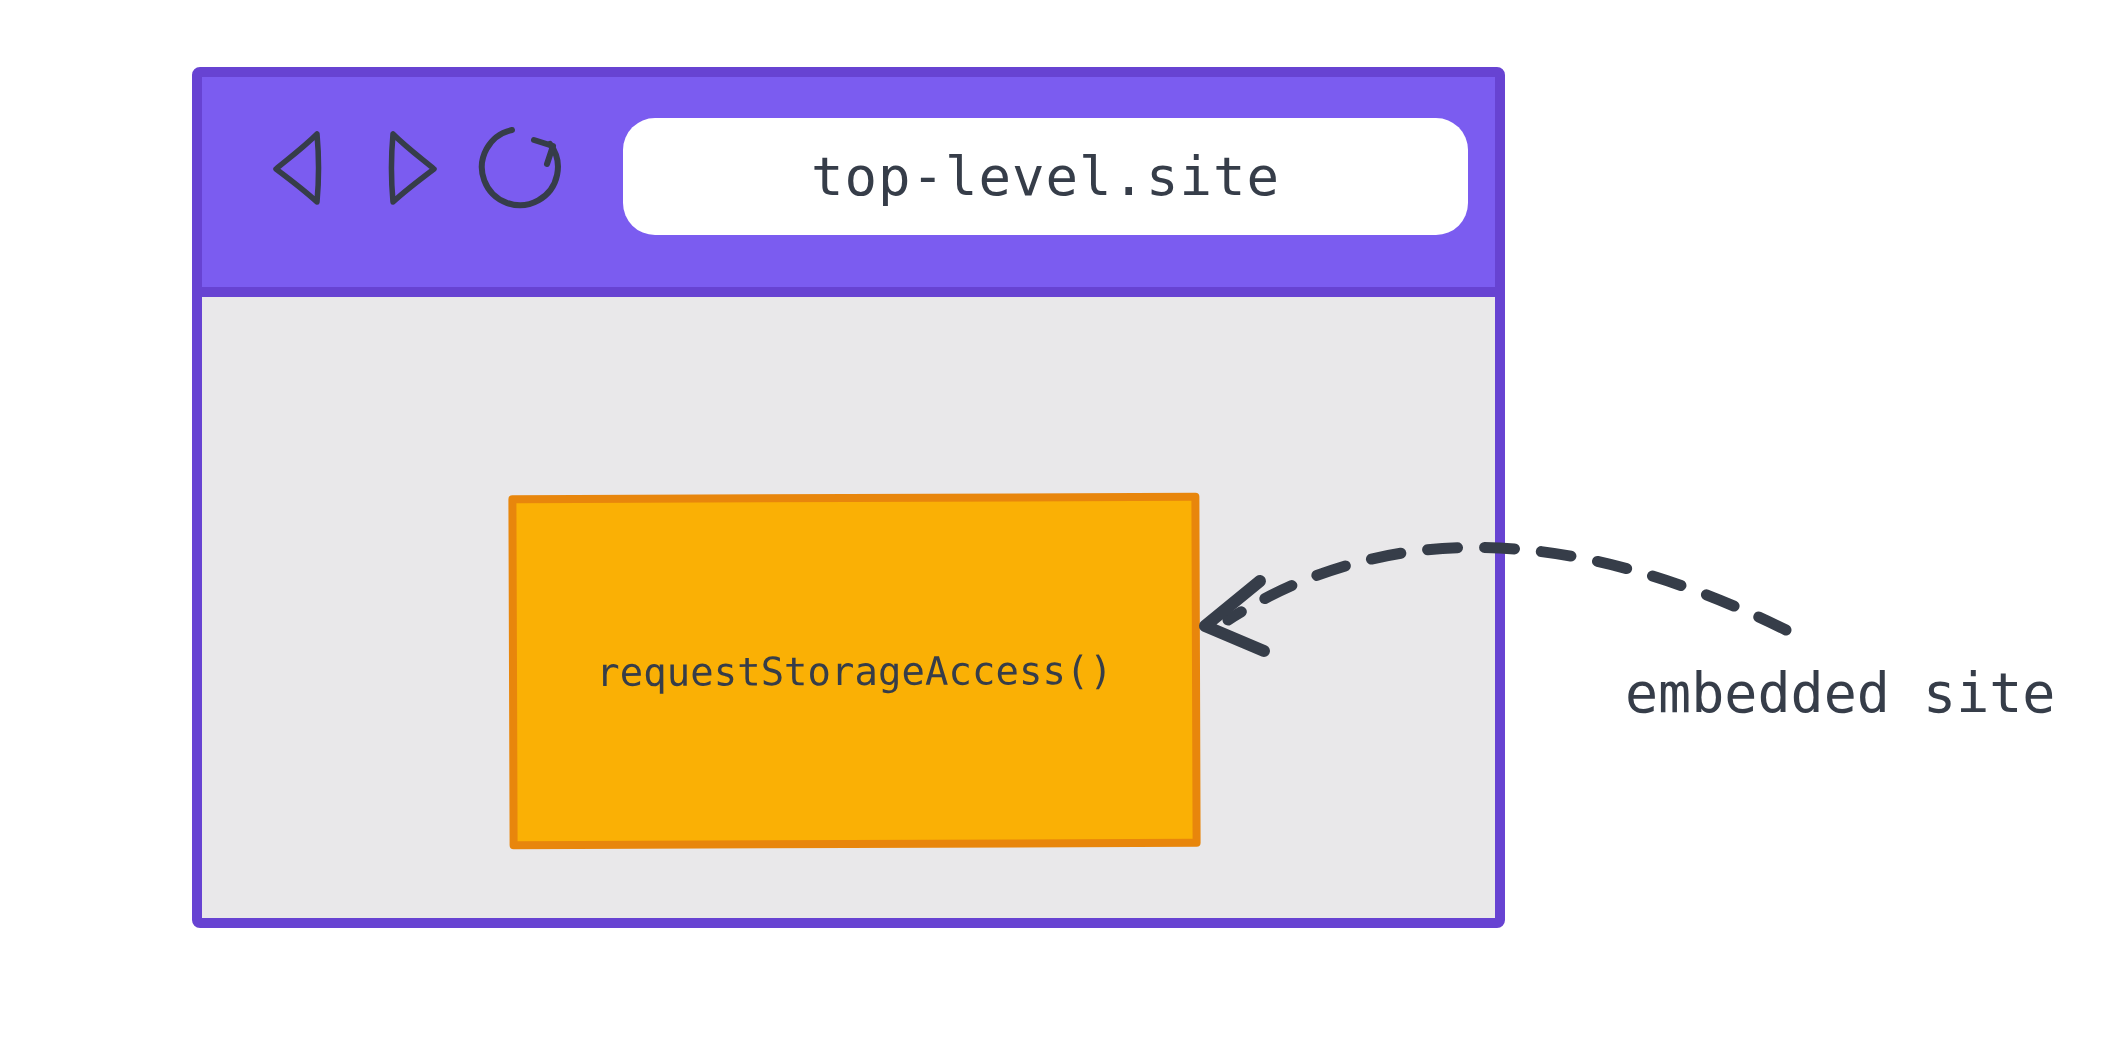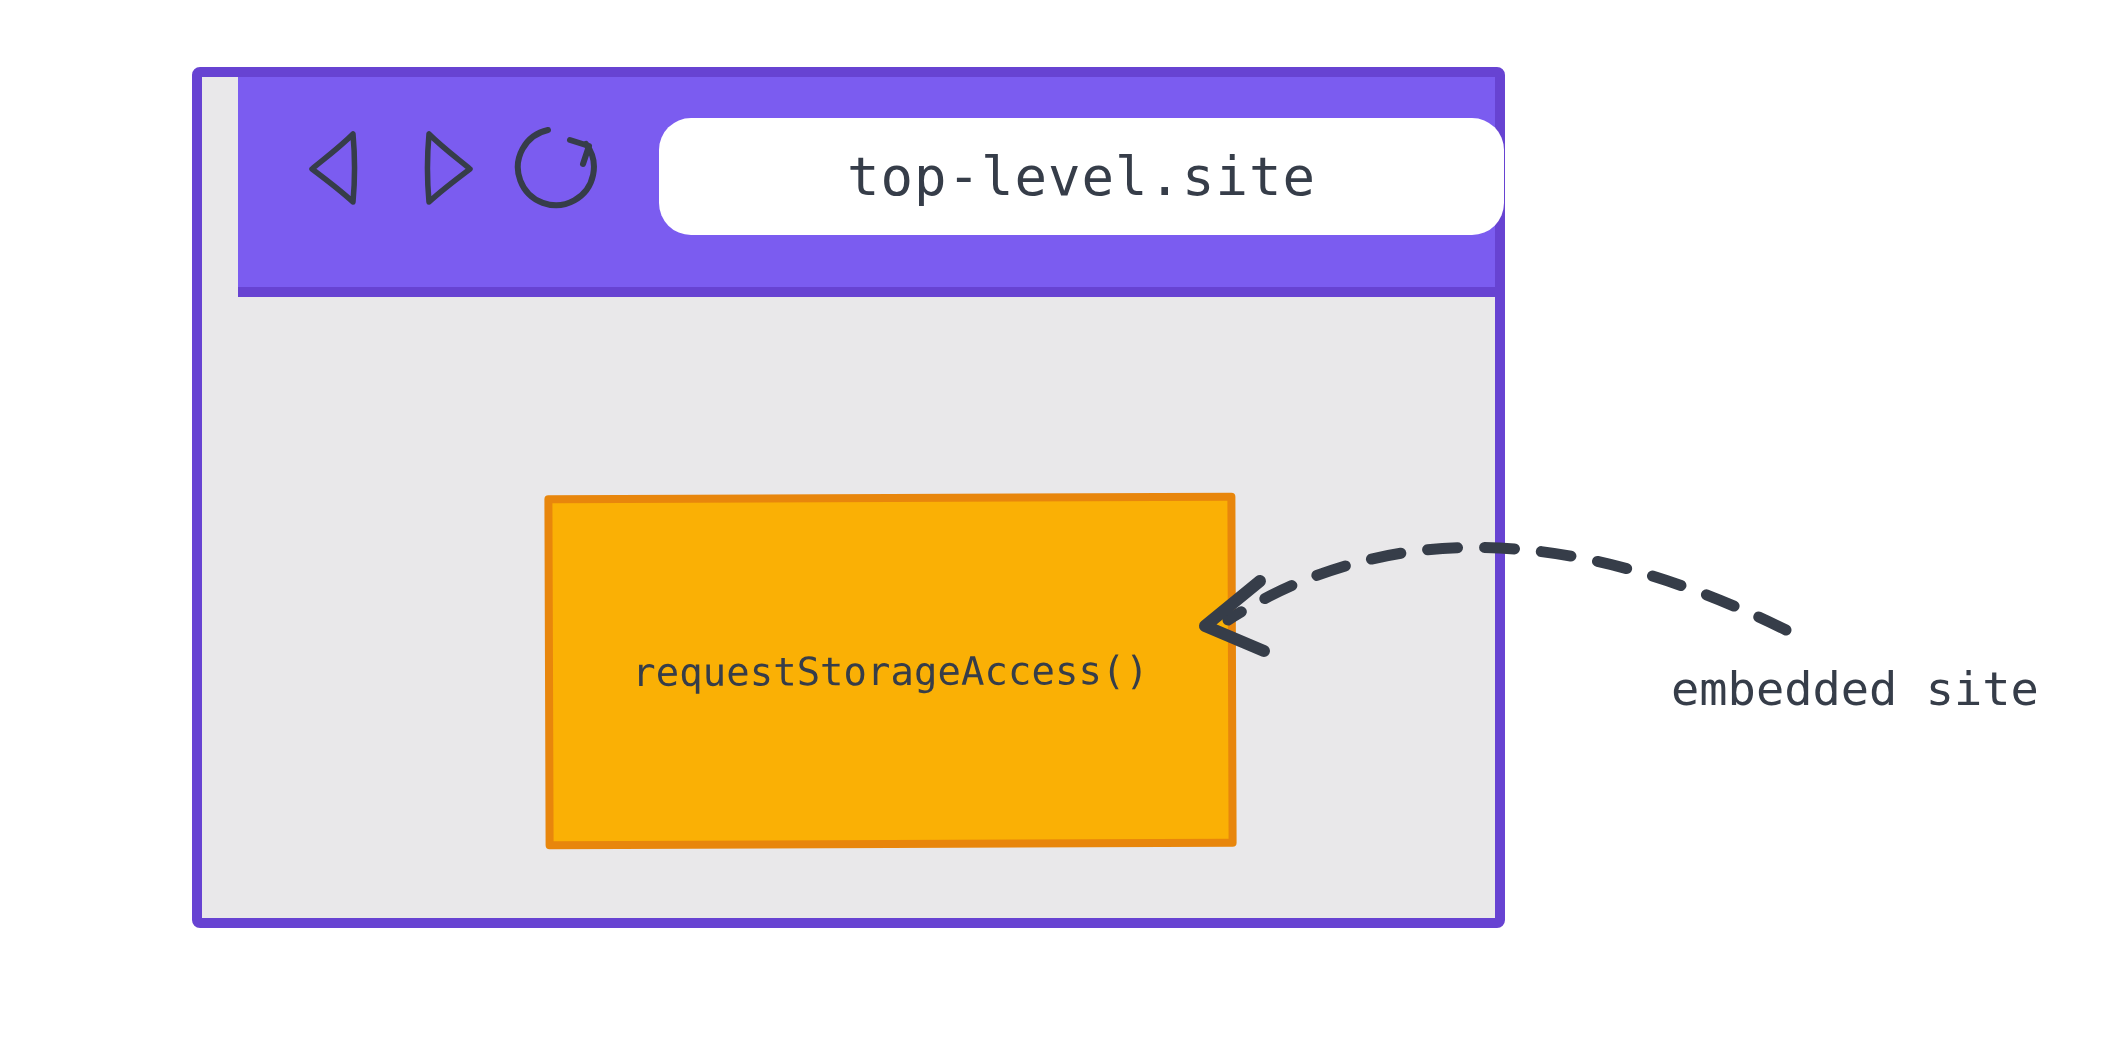--- a/index.html
+++ b/index.html
@@ -25,21 +25,20 @@
     overflow:hidden;
   }
   
   .browser-window{
     position:absolute;
     left:192px;top:67px;
     width:1313px;height:861px;
     border:10px solid var(--window-border);
     border-radius:8px;
     background:var(--viewport-bg);
-    padding-left:36px;
   }
   .browser-toolbar{
     position:relative;
     width:100%;height:220px;
     background:var(--toolbar-fill);
     border-bottom:10px solid var(--window-border);
   }
   .nav-button{
     position:absolute;
     top:48px;
@@ -88,22 +87,22 @@
     white-space:nowrap;
   }
   
   .annotation-arrow{
     position:absolute;left:0;top:0;
     width:2102px;height:1056px;
     pointer-events:none;
   }
   .embedded-site-label{
     position:absolute;
-    left:1671px;top:661px;
-    font-size:47px;
+    left:1625px;top:661px;
+    font-size:55px;
     color:var(--ink);
     white-space:nowrap;
   }
 </style>
 </head>
 <body>
 
 <div class="canvas">
 
   <div class="browser-window">

